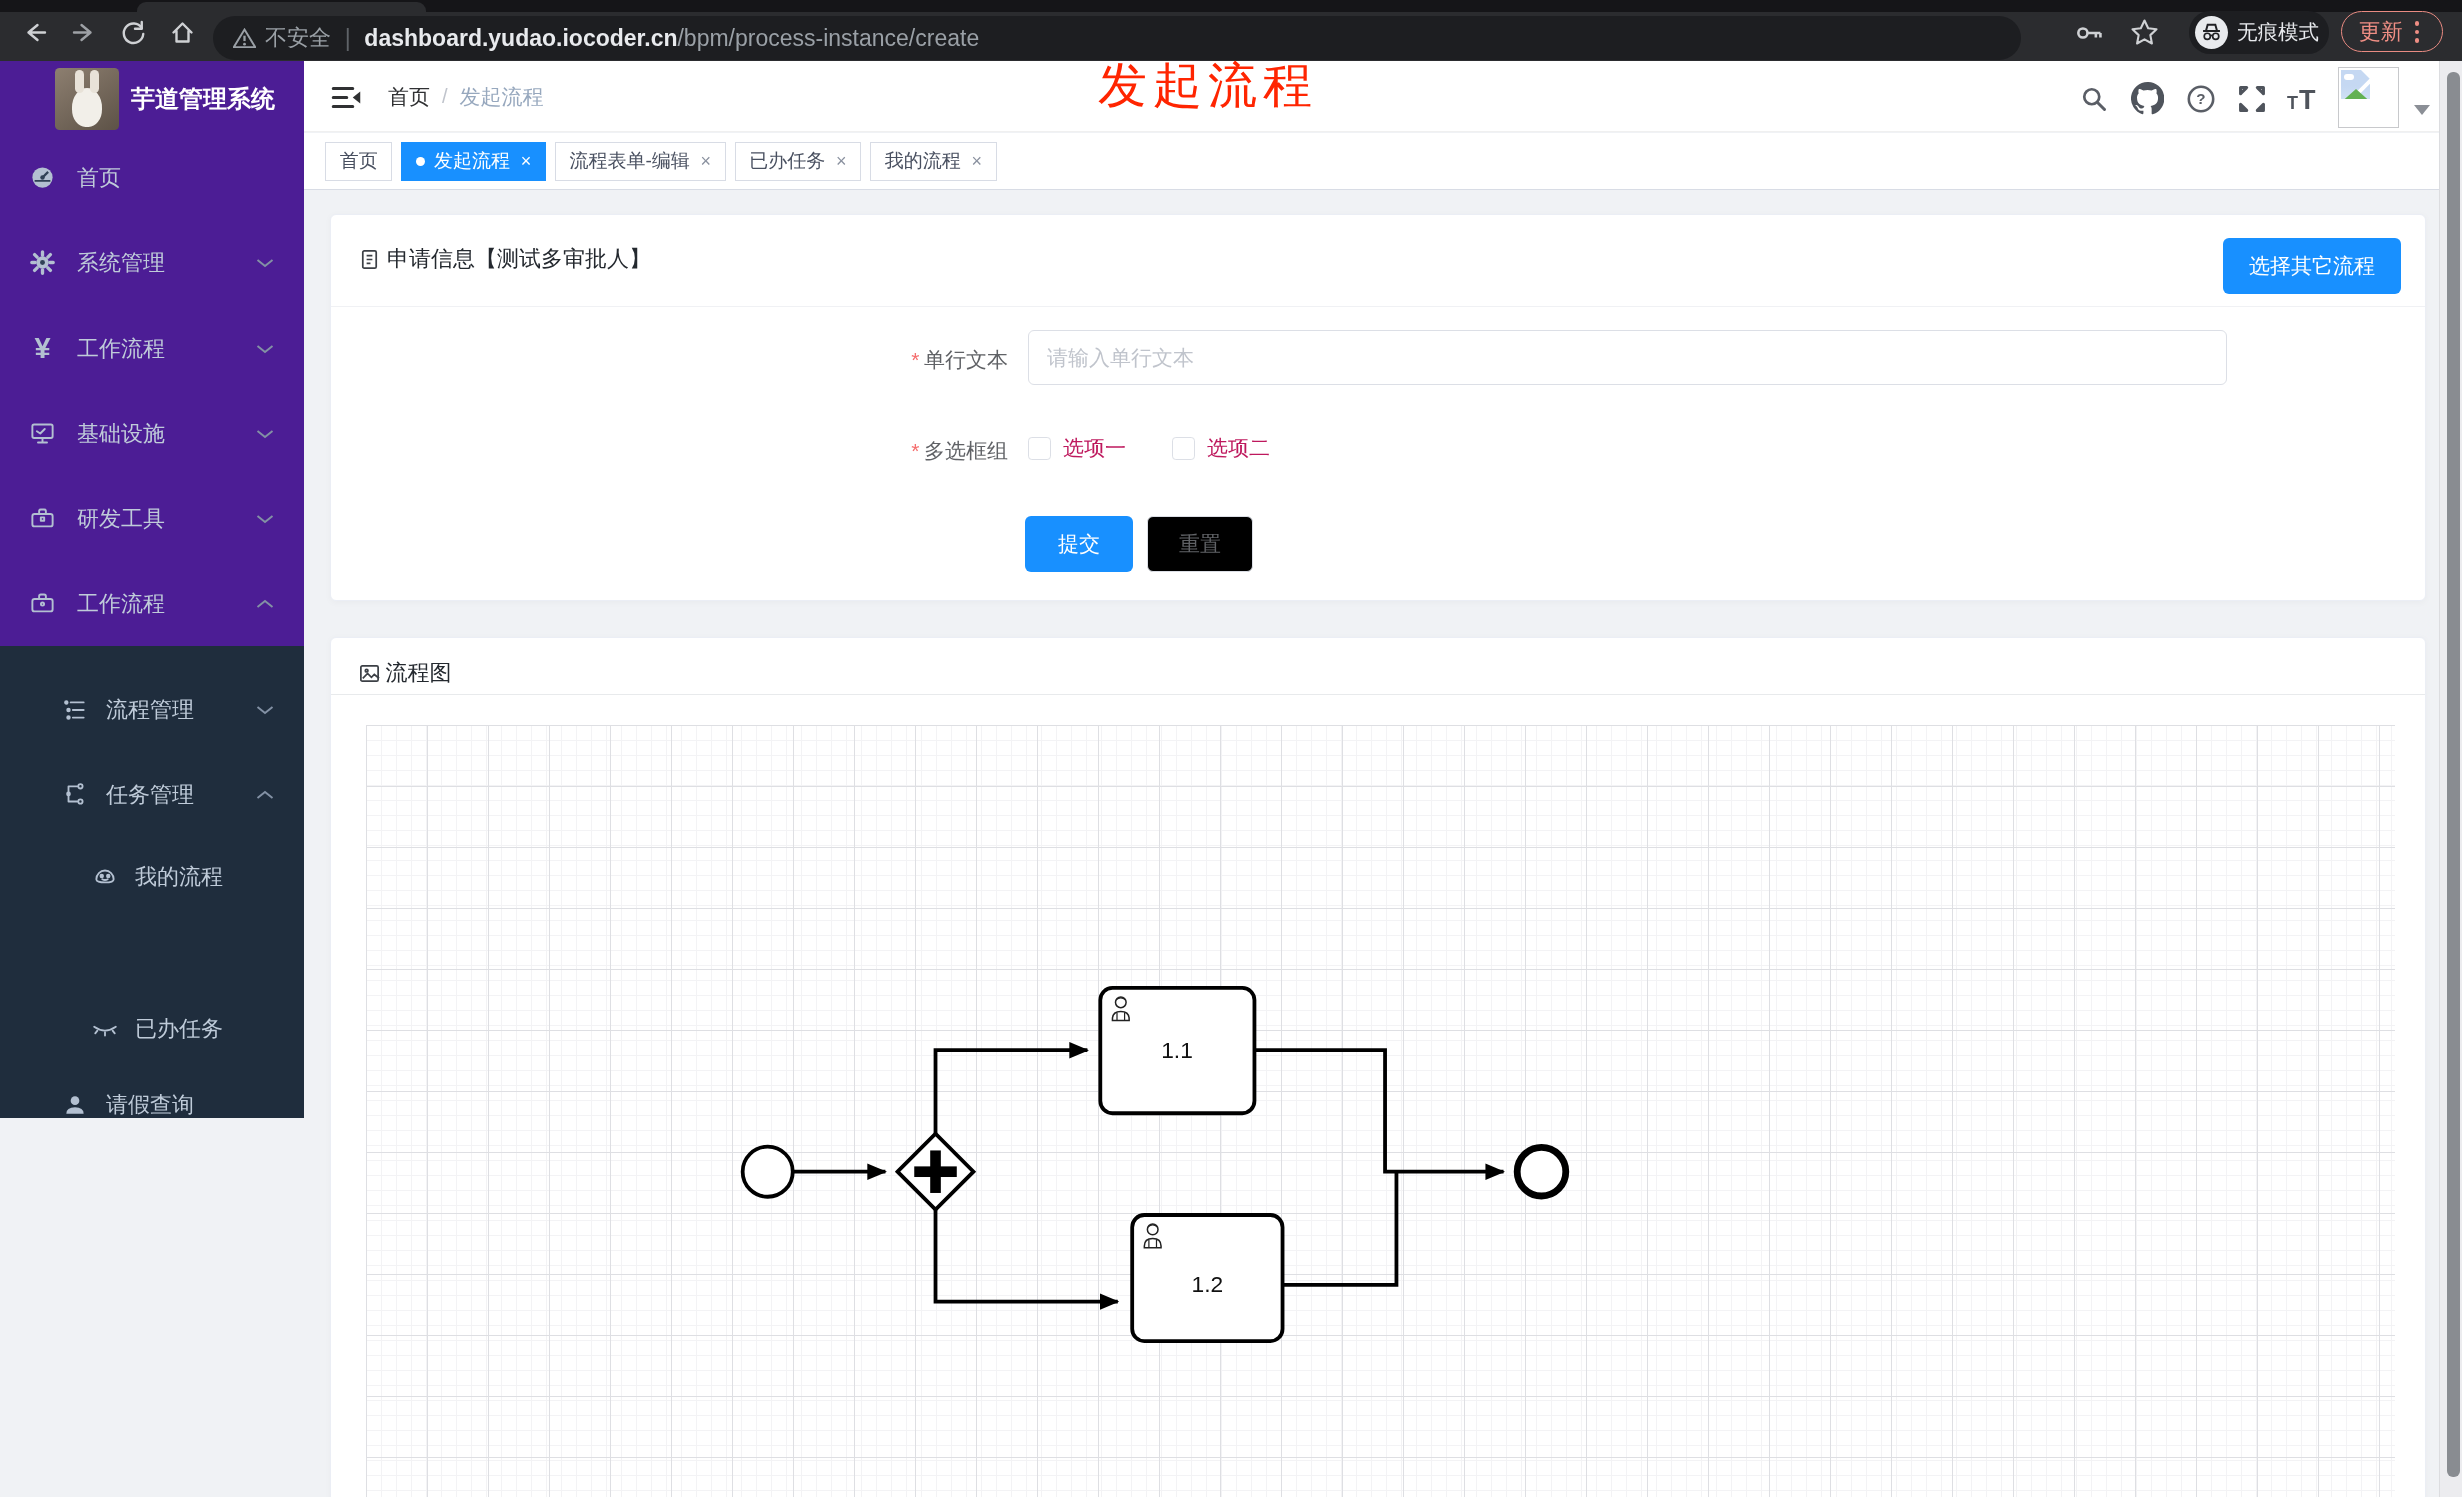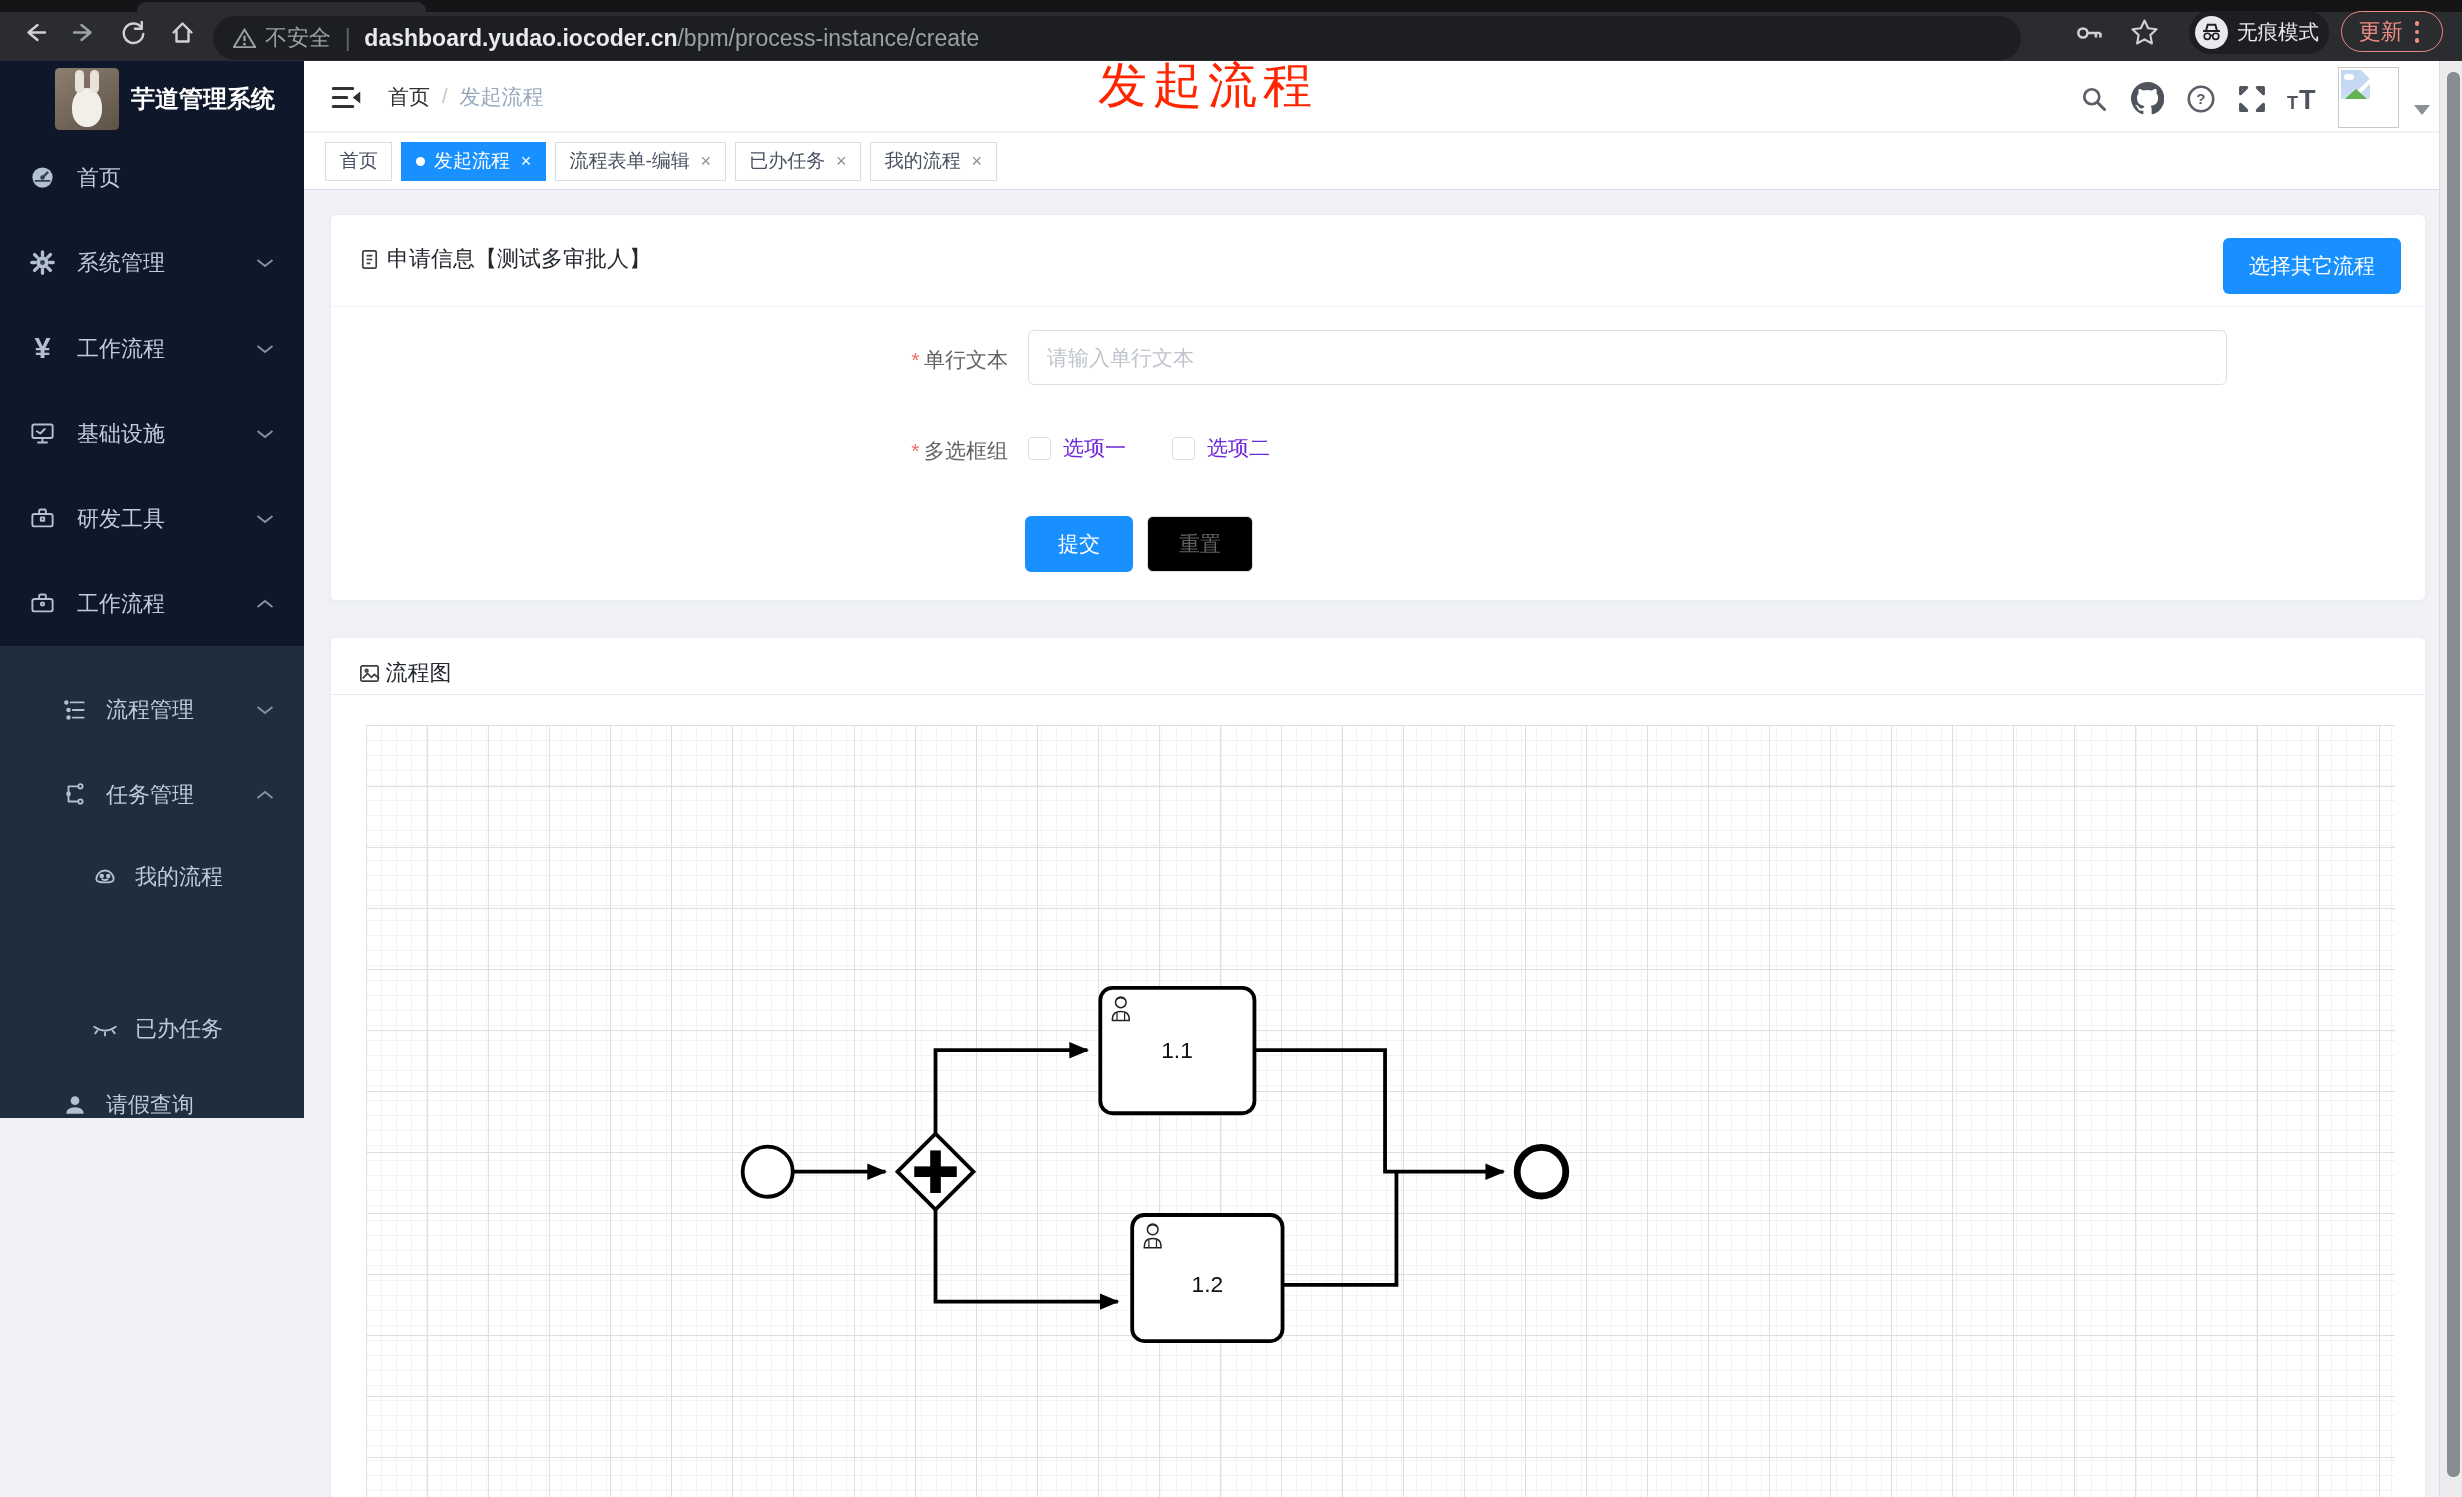--- a/index.html
+++ b/index.html
@@ -22,21 +22,21 @@
   .right-ic { position:absolute; top:13.7px; width:38px; height:38px; display:flex; align-items:center; justify-content:center; }
   .incog-pill { position:absolute; left:2189px; top:10.6px; width:140px; height:43px; background:#1d1e21; border-radius:21px; display:flex; align-items:center; padding-left:6px; }
   .incog-circle { width:33px; height:33px; border-radius:50%; background:#e8eaed; display:flex; align-items:center; justify-content:center; }
   .incog-label { color:#e8eaed; font-size:20.5px; margin-left:9px; }
   .update-pill { position:absolute; left:2341px; top:11.4px; width:102px; height:41px; border:1.9px solid #e98b82; border-radius:20.5px; display:flex; align-items:center; padding-left:16.7px; }
   .update-label { color:#ef8e84; font-size:22px; }
   .v-dots { margin-left:12px; display:flex; flex-direction:column; gap:3.8px; }
   .v-dots i { width:4.6px; height:4.6px; border-radius:50%; background:#ef8e84; }
 
   
-  .sidebar { position:absolute; left:0; top:61px; width:304px; height:1052px; background:#0f172a; }
+  .sidebar { position:absolute; left:0; top:61px; width:304px; height:1052px; background:#4c1d95; }
   .logo-row { position:absolute; left:0; top:0; width:304px; height:76px; display:flex; align-items:center; }
   .logo-img { position:relative; width:64px; height:62px; margin-left:55px; border-radius:4.6px; background:linear-gradient(145deg,#8d7f70,#5d5247); overflow:hidden; }
   .logo-img::before { content:""; position:absolute; left:16.7px; top:20px; width:30px; height:39px; border-radius:50% 50% 45% 45%; background:#f2efe9; }
   .logo-img::after { content:""; position:absolute; left:20px; top:1.5px; width:9px; height:23px; border-radius:4.6px; background:#e8e2d8; box-shadow:15px 0 0 #e8e2d8; }
   .logo-title { color:#fff; font-size:24px; font-weight:bold; margin-left:12px; }
   .mi { position:absolute; left:0; width:304px; height:85px; display:flex; align-items:center; cursor:pointer; }
   .mi .mic { position:absolute; left:29px; width:27px; height:27px; display:flex; align-items:center; justify-content:center; }
   .mi .mil { position:absolute; left:77px; color:#bfcbd9; font-size:22px; }
   .mi .chev { position:absolute; left:255px; }
   .chev polyline { fill:none; stroke:#8391a5; stroke-width:2.6; }
@@ -81,21 +81,21 @@
   .card-title svg { stroke:#3c4046; fill:none; stroke-width:1.8; }
   .select-other-btn { position:absolute; right:24px; top:23px; height:56px; padding:0 26px; background:#1890ff; color:#fff; font-size:21px; border:none; border-radius:6px; display:flex; align-items:center; cursor:pointer; }
   .card1-divider { position:absolute; left:0; top:91px; width:100%; height:0.8px; background:#f0f1f4; }
   .f-label { position:absolute; left:0; width:677px; text-align:right; font-size:21px; color:#606266; }
   .f-label .req { color:#f56c6c; margin-right:4.6px; }
   .txt-input { position:absolute; left:697px; top:115px; width:1199px; height:55px; border:1.5px solid #dcdfe6; border-radius:6px; font-size:21px; color:#606266; padding-left:18px; background:#fff; outline:none; }
   .txt-input::placeholder { color:#c0c4cc; }
   .cb-row { position:absolute; left:697px; top:210px; height:46px; display:flex; align-items:center; gap:46px; }
   .cb { display:flex; align-items:center; gap:12px; cursor:pointer; }
   .cb .box { width:23px; height:23px; border:1.5px solid #dcdfe6; border-radius:3.8px; background:#fff; }
-  .cb .cbl { font-size:21px; color:#6d28d9; }
+  .cb .cbl { font-size:21px; color:#be185d; }
   .btn-submit { position:absolute; left:694px; top:301px; width:108px; height:56px; background:#1890ff; color:#fff; border:none; border-radius:6px; font-size:21px; cursor:pointer; }
   .btn-reset { position:absolute; left:816px; top:301px; width:106px; height:56px; background:#000000; color:#606266; border:1.5px solid #dcdfe6; border-radius:6px; font-size:21px; cursor:pointer; }
 
   .card2 { top:447px; height:1033px; }
   .card2-title { position:absolute; left:27px; top:20px; display:flex; align-items:center; gap:4.6px; font-size:22px; color:#24292f; }
   .card2-title svg { stroke:#3c4046; fill:none; stroke-width:1.8; }
   .card2-divider { position:absolute; left:0; top:56px; width:100%; height:0.8px; background:#e8eaec; }
   .grid-canvas { position:absolute; left:35px; top:87px; width:2029px; height:942px;
     background:
       linear-gradient(to right, #dedfe3 0.8px, transparent 0.8px),

